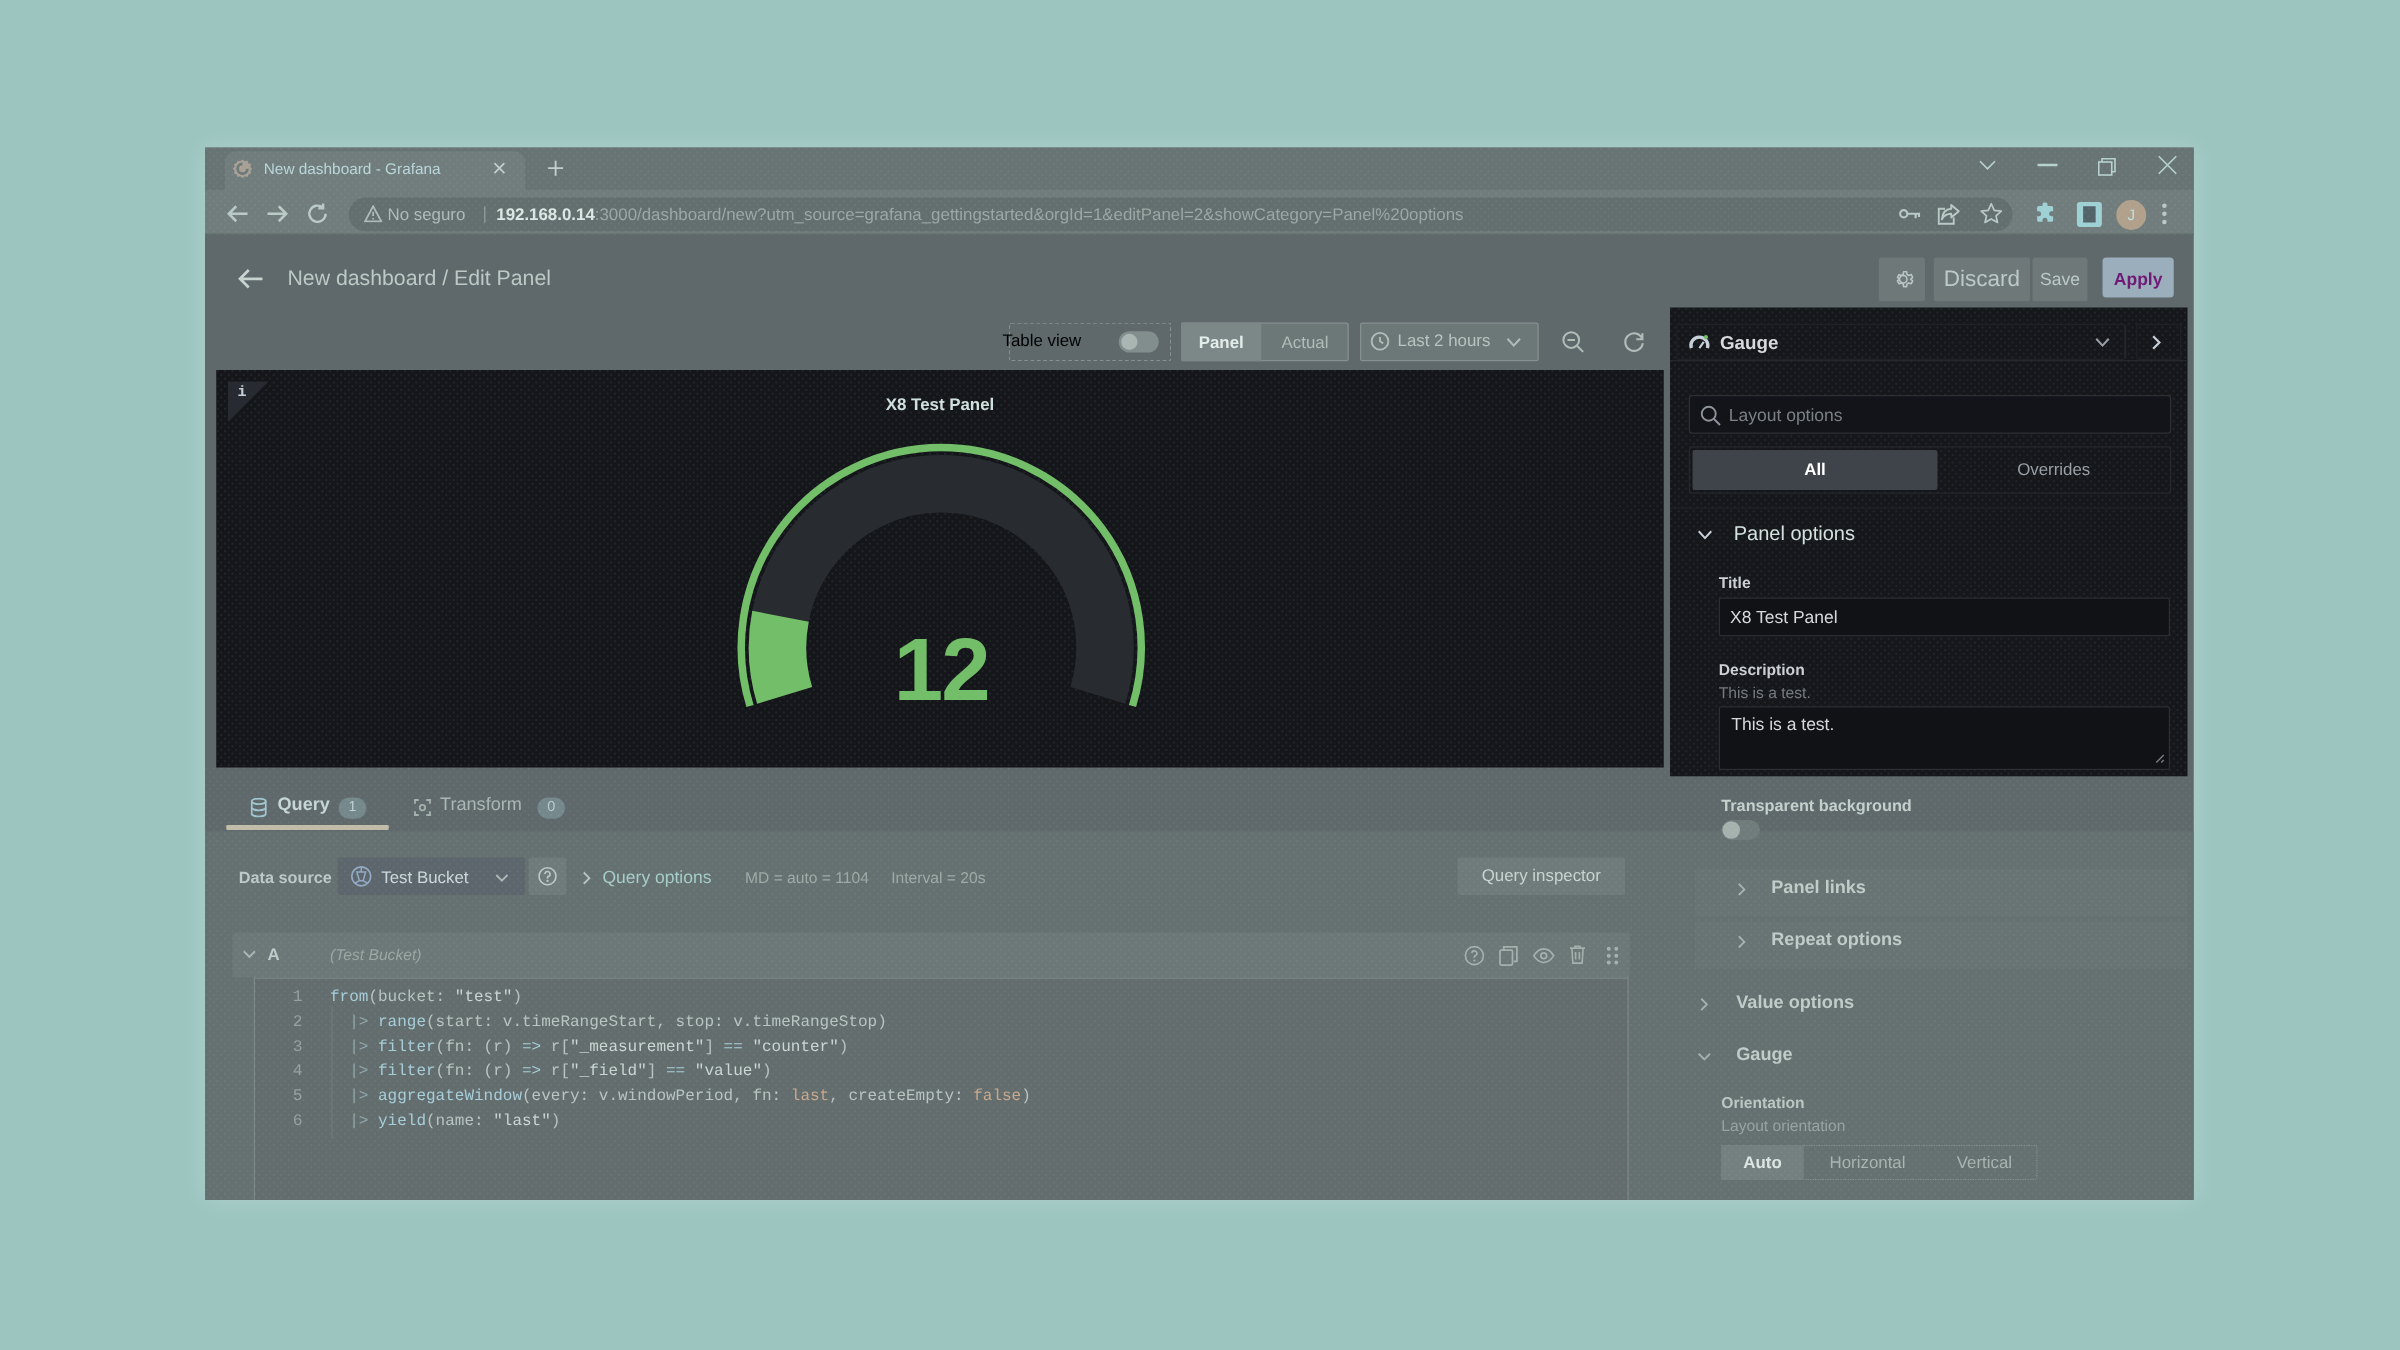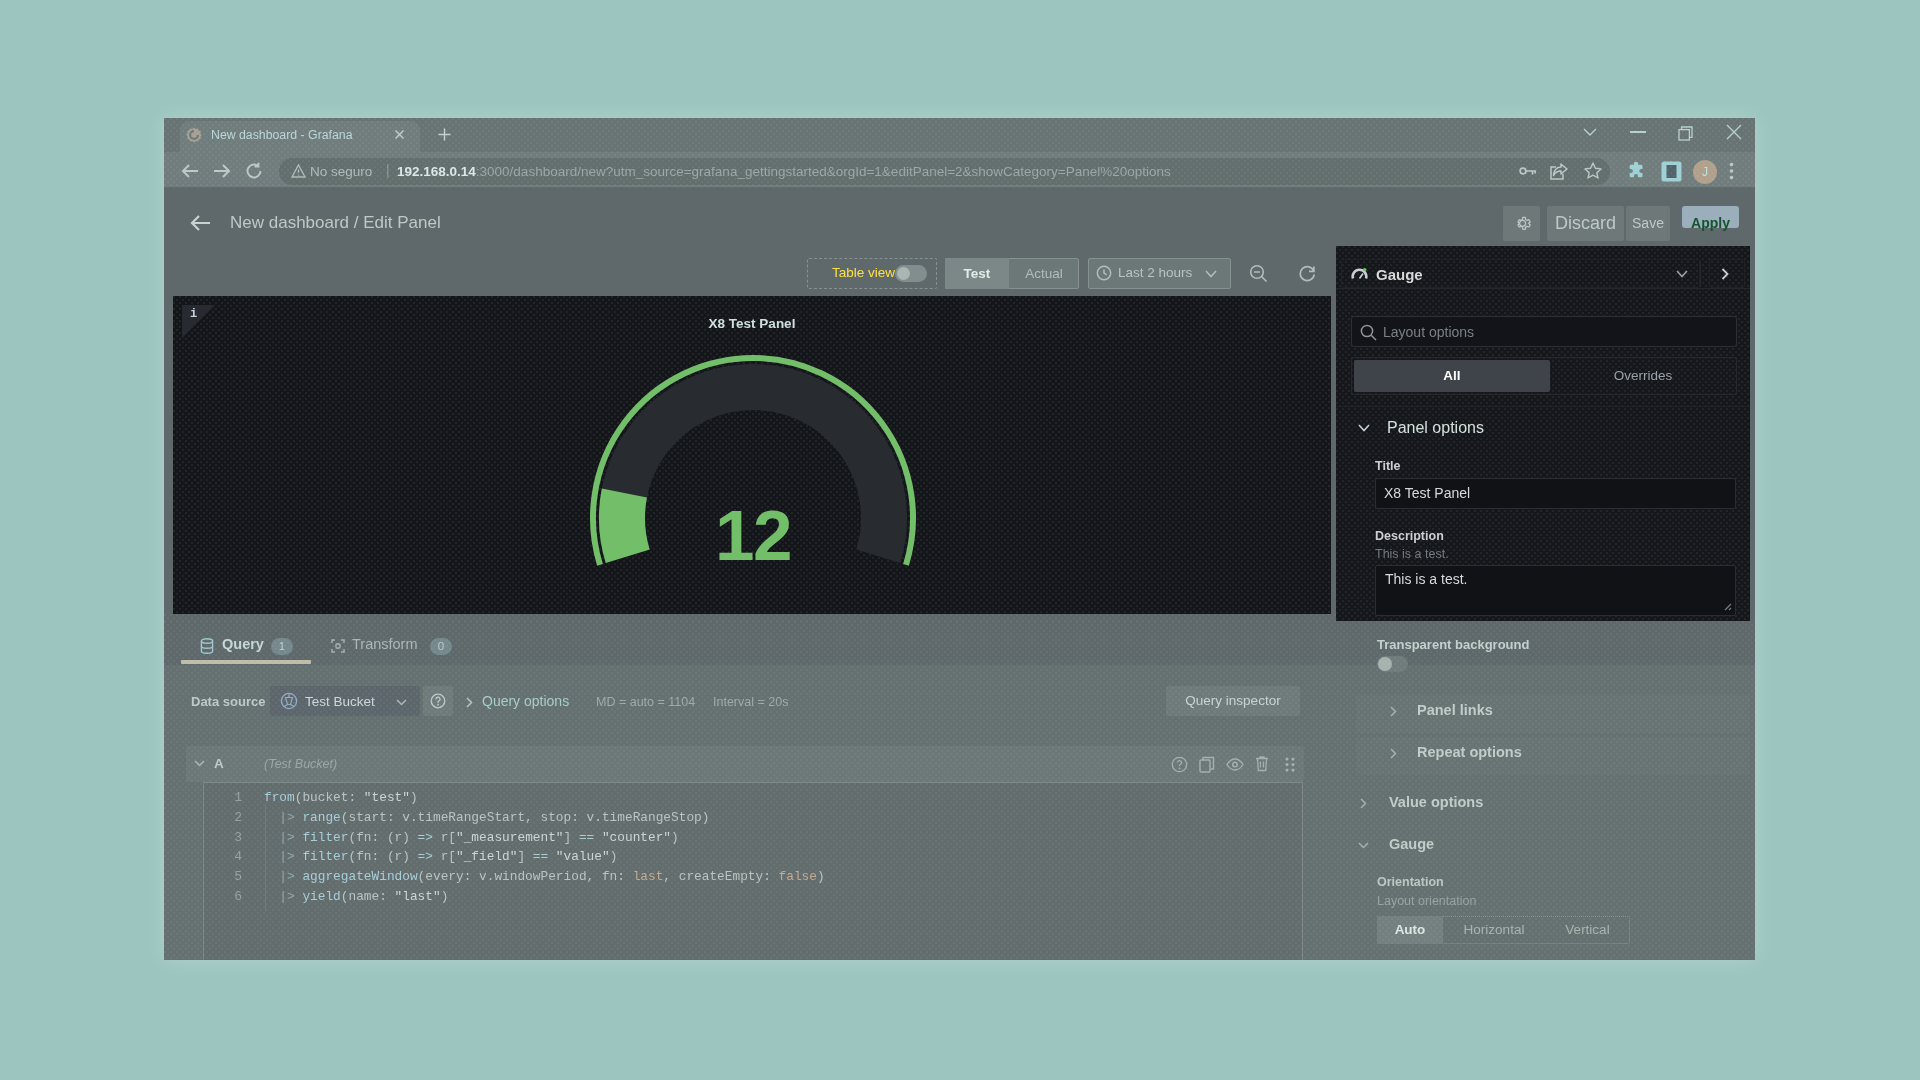--- a/index.html
+++ b/index.html
@@ -96,29 +96,29 @@
 <svg class="abs" style="left:25px;top:96px" width="22" height="18" viewBox="0 0 22 18">
  <path d="M21 9 H3 M10 2 L3 9 L10 16" fill="none" stroke="#c6d3cf" stroke-width="2.2"></path>
 </svg>
 <div class="abs" style="left:66px;top:95px;font-size:17px;color:#bcc9c5;">New dashboard / Edit Panel</div>
 <div class="abs" style="left:1339px;top:88px;width:37px;height:35px;background:#6e7878;border-radius:2px;"></div>
 <svg class="abs" style="left:1348px;top:96px" width="19" height="19" viewBox="0 0 24 24">
  <path d="M12 8.2 a3.8 3.8 0 1 0 0 7.6 a3.8 3.8 0 0 0 0 -7.6 Z M19.4 12 l2.2 -1.7 -1.5 -2.9 -2.7 0.8 a6 6 0 0 0 -1.6 -1 L15.4 4.5 h-3.1 l-0.4 2.7 a6 6 0 0 0 -1.6 1 L7.6 7.4 6.1 10.3 8.3 12 6.1 13.7 7.6 16.6 l2.7 -0.8 a6 6 0 0 0 1.6 1 l0.4 2.7 h3.1 l0.4 -2.7 a6 6 0 0 0 1.6 -1 l2.7 0.8 1.5 -2.9 Z" fill="none" stroke="#b9c6c3" stroke-width="1.6" stroke-linejoin="round" transform="translate(1.4 -0.2)"></path>
 </svg>
 <div class="abs" style="left:1383px;top:88px;width:77px;height:35px;background:#6e7878;border-radius:2px;color:#bcc9c9;font-size:18px;text-align:center;line-height:35px;">Discard</div>
 <div class="abs" style="left:1462px;top:88px;width:44px;height:35px;background:#6e7878;border-radius:2px;color:#bcc9c9;font-size:14px;text-align:center;line-height:35px;">Save</div>
-<div class="abs" style="left:1518px;top:88px;width:57px;height:22px;background:#9aaebc;border-radius:3px;color:#14532d;font-size:14px;font-weight:bold;text-align:center;line-height:35px;">Apply</div>
+<div class="abs" style="left:1518px;top:88px;width:57px;height:32px;background:#9aaebc;border-radius:3px;color:#701a75;font-size:14px;font-weight:bold;text-align:center;line-height:35px;">Apply</div>
 
 <div class="abs" style="left:643px;top:140px;width:130px;height:31px;border:1px dashed #869191;border-radius:2px;"></div>
-<div class="abs" style="left:668px;top:147px;font-size:13.5px;color:#fde047;">Table view</div>
+<div class="abs" style="left:638px;top:147px;font-size:13.5px;color:#000000;">Table view</div>
 <div class="abs" style="left:731px;top:147px;width:32px;height:17px;border-radius:9px;background:#828d8d;">
   <div class="abs" style="left:2px;top:2px;width:13px;height:13px;border-radius:50%;background:#a9b6b2;"></div>
 </div>
 <div class="abs" style="left:781px;top:140px;width:134px;height:31px;border:1px solid #869191;border-radius:2px;background:#6c7777;"></div>
-<div class="abs" style="left:781px;top:140px;width:64px;height:31px;background:#7c8787;color:#e2ece9;font-size:13.5px;font-weight:bold;text-align:center;line-height:31px;">Test</div>
+<div class="abs" style="left:781px;top:140px;width:64px;height:31px;background:#7c8787;color:#e2ece9;font-size:13.5px;font-weight:bold;text-align:center;line-height:31px;">Panel</div>
 <div class="abs" style="left:845px;top:140px;width:70px;height:31px;color:#b0bdb9;font-size:13.5px;text-align:center;line-height:31px;">Actual</div>
 <div class="abs" style="left:924px;top:140px;width:143px;height:31px;border:1px solid #869191;border-radius:2px;background:#6c7777;"></div>
 <svg class="abs" style="left:932px;top:147px" width="16" height="16" viewBox="0 0 16 16">
  <circle cx="8" cy="8" r="6.7" fill="none" stroke="#b0bdb9" stroke-width="1.5"></circle>
  <path d="M8 4.5 V8 L10.6 9.8" fill="none" stroke="#b0bdb9" stroke-width="1.5"></path>
 </svg>
 <div class="abs" style="left:954px;top:147px;font-size:13.5px;color:#b7c4c0;">Last 2 hours</div>
 <svg class="abs" style="left:1041px;top:152px" width="12" height="8" viewBox="0 0 12 8">
  <path d="M1 1 L6 6.5 L11 1" fill="none" stroke="#b0bdb9" stroke-width="1.6"></path>
 </svg>

